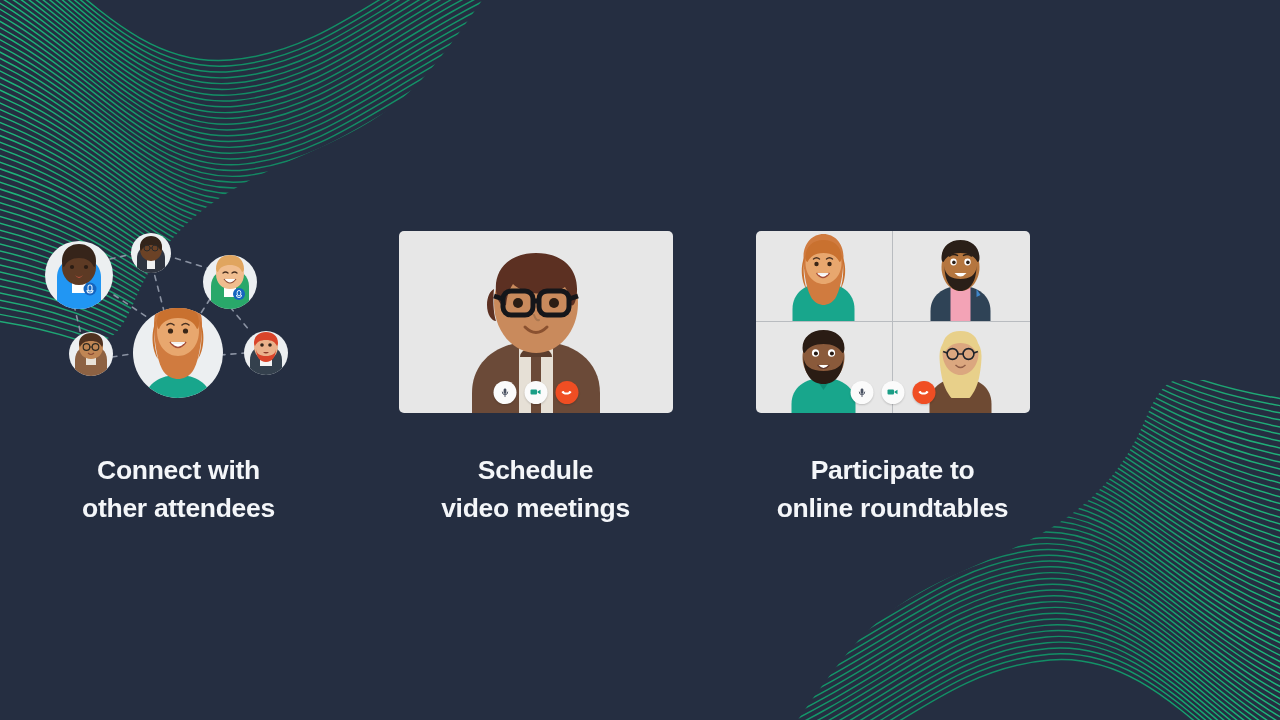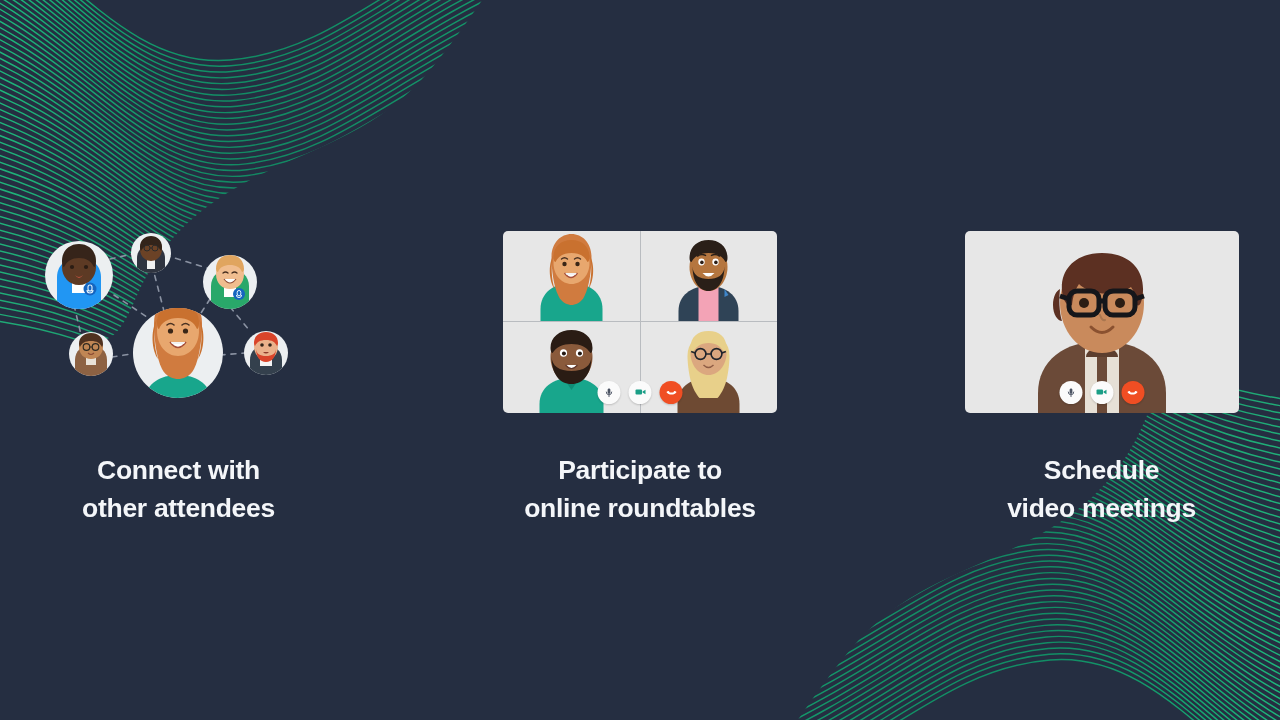--- a/index.html
+++ b/index.html
@@ -14,21 +14,21 @@
 
   
   .wave-layer { position:absolute; inset:0; pointer-events:none; }
   .wave-layer svg { position:absolute; }
   #wave-tl { left:-40px; top:-60px; }
   #wave-br { right:-40px; bottom:-60px; }
 
   
   .features {
     position:absolute; left:0; top:214px; width:1280px;
-    display:flex; justify-content:space-between; align-items:flex-start;gap:36px;
+    display:flex; justify-content:flex-start; align-items:flex-start;
   }
   .feature { width:357px; display:flex; flex-direction:column; align-items:center; }
   .feature-art { height:215px; display:flex; align-items:center; justify-content:center; }
   .feature-caption {
     margin-top:23px;
     color:#f4f6f9;
     font-size:26.5px;
     font-weight:bold;
     line-height:1.42;
     text-align:center;
@@ -376,95 +376,43 @@
             </g>
           </svg>
         </div>
       </div>
       <div class="feature-caption">Connect with
 other attendees</div>
     </div>
 
     <div class="feature">
       <div class="feature-art">
-        <div class="panel grid-panel">
-
-          <div class="cell c0">
-            <svg width="137" height="91" viewBox="0 0 137 91">
-              <path d="M68,52 c-18,0 -31,10 -31,26 v13 h62 v-13 c0-16 -13-26 -31-26z" fill="#18a68c"></path>
-              <path d="M48,26 c0-14 9-23 20-23 11,0 20,9 20,23 0,12 -2,29 -7,39 -3,7 -10,9 -13,9 -3,0 -10-2 -13-9 -5-10 -7-27 -7-39z" fill="#d07b3f"></path>
-              <path d="M68,14 c-11,0 -18,7 -18,18 0,12 8,21 18,21 10,0 18-9 18-21 0-11 -7-18 -18-18z" fill="#e8a76e"></path>
-              <path d="M50,26 c0-10 7-17 18-17 11,0 18,7 18,17 0,3 -1,5 -2,5 -3-6 -8-9 -16-9 -8,0 -13,3 -16,9 -1,0 -2-2 -2-5z" fill="#c9712f"></path>
-              <path d="M50,24 c-3,10 -2,24 1,34 -5-7 -7-24 -1-34z" fill="#c9712f"></path>
-              <path d="M86,24 c3,10 2,24 -1,34 5-7 7-24 1-34z" fill="#c9712f"></path>
-              <path d="M58,28 q3,-2.6 6,0" stroke="#4a3222" stroke-width="1.4" fill="none" stroke-linecap="round"></path>
-              <path d="M71,28 q3,-2.6 6,0" stroke="#4a3222" stroke-width="1.4" fill="none" stroke-linecap="round"></path>
-              <circle cx="61" cy="33" r="2.2" fill="#3a2617"></circle>
-              <circle cx="74" cy="33" r="2.2" fill="#3a2617"></circle>
-              <path d="M61,42 q6.5,9 13,0 z" fill="#fff"></path>
-              <path d="M61,42 q6.5,9 13,0" fill="none" stroke="#a7503a" stroke-width="1.4"></path>
-              <path d="M62,42 h11 l-0.8,1.7 h-9.4 z" fill="#f2f2f2"></path>
+        <div class="panel single-panel">
+          <div class="solo">
+            <svg width="274" height="182" viewBox="0 0 274 182">
+              <path d="M137,110 c-38,0 -64,20 -64,52 v20 h128 v-20 c0-32 -26-52 -64-52z" fill="#6b4a38"></path>
+              <path d="M120,110 h12 v72 h-12z" fill="#e6e0d6"></path>
+              <path d="M142,110 h12 v72 h-12z" fill="#e6e0d6"></path>
+              <path d="M137,116 c-9,0 -16,4 -16,10 h32 c0-6 -7-10 -16-10z" fill="#5c3e2e"></path>
+              <path d="M137,30 c-26,0 -42,17 -42,42 0,28 19,50 42,50 23,0 42-22 42-50 0-25 -16-42 -42-42z" fill="#c98a5c"></path>
+              <path d="M97,60 c-2-22 14-38 40-38 26,0 42,15 41,38 -1,13 -4,16 -6,14 -1-8 -3-14 -6-18 -8,6 -22,8 -33,6 -9-2 -15-5 -19-9 -4,6 -6,12 -7,21 -3,2 -9-2 -10-14z" fill="#5c3022"></path>
+              <path d="M95,58 c-4,2 -7,8 -7,16 0,10 5,16 9,16 -3-10 -3-22 -2-32z" fill="#5c3022"></path>
+              <g stroke="#15161a" stroke-width="5" fill="none">
+                <rect x="104" y="60" width="30" height="24" rx="8"></rect>
+                <rect x="140" y="60" width="30" height="24" rx="8"></rect>
+                <path d="M134,70 h6"></path>
+                <path d="M104,68 l-9,-3"></path>
+                <path d="M170,68 l9,-3"></path>
+              </g>
+              <circle cx="119" cy="72" r="5" fill="#2b1d14"></circle>
+              <circle cx="155" cy="72" r="5" fill="#2b1d14"></circle>
+              <path d="M126,96 q11,11 22,0" stroke="#8a5130" stroke-width="3" fill="none" stroke-linecap="round"></path>
+              <path d="M135,84 q2,6 5,5" stroke="#a9764f" stroke-width="2" fill="none" stroke-linecap="round"></path>
             </svg>
           </div>
-
-          <div class="cell c1">
-            <svg width="137" height="91" viewBox="0 0 137 91">
-              <path d="M68,55 c-18,0 -30,10 -30,25 v11 h60 v-11 c0-15 -12-25 -30-25z" fill="#2f4356"></path>
-              <path d="M58,56 h20 v35 h-20z" fill="#f3a3b6"></path>
-              <path d="M68,16 c-12,0 -19,8 -19,20 0,13 8,24 19,24 11,0 19-11 19-24 0-12 -7-20 -19-20z" fill="#b5763f"></path>
-              <path d="M49,27 c0-11 8-18 19-18 11,0 19,7 19,18 0,3 -1,4 -2,4 -3-6 -9-9 -17-9 -8,0 -14,3 -17,9 -1,0 -2-1 -2-4z" fill="#2a1f18"></path>
-              <path d="M52,35 c0,16 7,25 16,25 9,0 16-9 16-25 0,9 -7,13 -16,13 -9,0 -16-4 -16-13z" fill="#2a1f18"></path>
-              <ellipse cx="61" cy="31" rx="3.2" ry="3.4" fill="#fff"></ellipse>
-              <ellipse cx="75" cy="31" rx="3.2" ry="3.4" fill="#fff"></ellipse>
-              <circle cx="61.4" cy="31.4" r="1.8" fill="#2b1d14"></circle>
-              <circle cx="75.4" cy="31.4" r="1.8" fill="#2b1d14"></circle>
-              <path d="M57,25 q4,-2.6 8,-0.6" stroke="#2a1f18" stroke-width="1.5" fill="none" stroke-linecap="round"></path>
-              <path d="M71,24.4 q4,-2 8,0.6" stroke="#2a1f18" stroke-width="1.5" fill="none" stroke-linecap="round"></path>
-              <path d="M62,42 q6,7 12,0 z" fill="#fff"></path>
-              <path d="M84,58 l4,6 -4,2 z" fill="#3f86c9"></path>
-            </svg>
-          </div>
-
-          <div class="cell c2">
-            <svg width="137" height="91" viewBox="0 0 137 91">
-              <path d="M68,56 c-19,0 -32,10 -32,26 v9 h64 v-9 c0-16 -13-26 -32-26z" fill="#18a68c"></path>
-              <path d="M60,56 h16 l-8,12 z" fill="#0f8d76"></path>
-              <path d="M68,14 c-13,0 -21,9 -21,21 0,14 9,26 21,26 12,0 21-12 21-26 0-12 -8-21 -21-21z" fill="#8a5a3b"></path>
-              <path d="M47,26 c0-11 9-18 21-18 12,0 21,7 21,18 0,3 -1,5 -2,5 -4-6 -10-9 -19-9 -9,0 -15,3 -19,9 -1,0 -2-2 -2-5z" fill="#2a1c14"></path>
-              <path d="M48,34 c0,18 8,28 20,28 12,0 20-10 20-28 0,10 -8,15 -20,15 -12,0 -20-5 -20-15z" fill="#2a1c14"></path>
-              <ellipse cx="60" cy="31" rx="3.6" ry="3.8" fill="#fff"></ellipse>
-              <ellipse cx="76" cy="31" rx="3.6" ry="3.8" fill="#fff"></ellipse>
-              <circle cx="60.4" cy="31.4" r="2" fill="#241812"></circle>
-              <circle cx="76.4" cy="31.4" r="2" fill="#241812"></circle>
-              <path d="M62,43 q6,7 12,0 z" fill="#fff"></path>
-              <path d="M62,43 q6,7 12,0" fill="none" stroke="#60372a" stroke-width="1.2"></path>
-            </svg>
-          </div>
-
-          <div class="cell c3">
-            <svg width="137" height="91" viewBox="0 0 137 91">
-              <path d="M68,56 c-19,0 -31,10 -31,26 v9 h62 v-9 c0-16 -12-26 -31-26z" fill="#6e4a33"></path>
-              <path d="M59,55 h18 v10 h-18z" fill="#f3f0e6"></path>
-              <path d="M68,13 c-13,0 -21,8 -21,21 0,6 1,16 3,24 2,8 6,15 9,18 h18 c3-3 7-10 9-18 2-8 3-18 3-24 0-13 -8-21 -21-21z" fill="#e8d08a"></path>
-              <path d="M68,12 c-11,0 -18,7 -18,19 0,12 8,22 18,22 10,0 18-10 18-22 0-12 -7-19 -18-19z" fill="#dba77f"></path>
-              <path d="M50,26 c0-11 7-17 18-17 11,0 18,6 18,17 0,3 -1,5 -2,5 -3-6 -8-10 -16-10 -8,0 -13,4 -16,10 -1,0 -2-2 -2-5z" fill="#e8d08a"></path>
-              <g stroke="#20242b" stroke-width="1.6" fill="none">
-                <circle cx="60" cy="32" r="5.4"></circle>
-                  <circle cx="76" cy="32" r="5.4"></circle>
-                <path d="M65.4,32 h5.2"></path>
-                  <path d="M54.6,31 l-4,-1.5"></path>
-                  <path d="M81.4,31 l4,-1.5"></path>
-              </g>
-              <path d="M63,43 q5,5 10,0" stroke="#8e5c45" stroke-width="1.4" fill="none"></path>
-            </svg>
-          </div>
-
-          <div class="grid-line vert"></div>
-          <div class="grid-line horz"></div>
-
           <div class="controls">
             <div class="ctrl light">
               <svg width="11" height="11" viewBox="0 0 24 24">
                 <path d="M12 3a3 3 0 0 1 3 3v6a3 3 0 0 1-6 0V6a3 3 0 0 1 3-3z" fill="#4a5262"></path>
                 <path d="M6 11a6 6 0 0 0 12 0" fill="none" stroke="#4a5262" stroke-width="2" stroke-linecap="round"></path>
                 <path d="M12 17v4" stroke="#4a5262" stroke-width="2" stroke-linecap="round"></path>
               </svg>
             </div>
             <div class="ctrl light">
               <svg width="12" height="12" viewBox="0 0 24 24">
@@ -473,49 +421,101 @@
               </svg>
             </div>
             <div class="ctrl danger">
               <svg width="12" height="12" viewBox="0 0 24 24">
                 <path d="M12 7c-4.2 0-8 1.8-9.6 4.1-.5.8-.2 1.7.6 2l2.6 1c.8.3 1.6-.1 1.8-.9l.4-1.5c2.8-.8 5.7-.8 8.4 0l.4 1.5c.2.8 1 1.2 1.8.9l2.6-1c.8-.3 1.1-1.2.6-2C20 8.8 16.2 7 12 7z" fill="#fff" transform="rotate(180 12 12)"></path>
               </svg>
             </div>
           </div>
         </div>
       </div>
-      <div class="feature-caption">Participate to
-online roundtables</div>
+      <div class="feature-caption">Schedule
+video meetings</div>
     </div>
 
     <div class="feature">
       <div class="feature-art">
-        <div class="panel single-panel">
-          <div class="solo">
-            <svg width="274" height="182" viewBox="0 0 274 182">
-              <path d="M137,110 c-38,0 -64,20 -64,52 v20 h128 v-20 c0-32 -26-52 -64-52z" fill="#6b4a38"></path>
-              <path d="M120,110 h12 v72 h-12z" fill="#e6e0d6"></path>
-              <path d="M142,110 h12 v72 h-12z" fill="#e6e0d6"></path>
-              <path d="M137,116 c-9,0 -16,4 -16,10 h32 c0-6 -7-10 -16-10z" fill="#5c3e2e"></path>
-              <path d="M137,30 c-26,0 -42,17 -42,42 0,28 19,50 42,50 23,0 42-22 42-50 0-25 -16-42 -42-42z" fill="#c98a5c"></path>
-              <path d="M97,60 c-2-22 14-38 40-38 26,0 42,15 41,38 -1,13 -4,16 -6,14 -1-8 -3-14 -6-18 -8,6 -22,8 -33,6 -9-2 -15-5 -19-9 -4,6 -6,12 -7,21 -3,2 -9-2 -10-14z" fill="#5c3022"></path>
-              <path d="M95,58 c-4,2 -7,8 -7,16 0,10 5,16 9,16 -3-10 -3-22 -2-32z" fill="#5c3022"></path>
-              <g stroke="#15161a" stroke-width="5" fill="none">
-                <rect x="104" y="60" width="30" height="24" rx="8"></rect>
-                <rect x="140" y="60" width="30" height="24" rx="8"></rect>
-                <path d="M134,70 h6"></path>
-                <path d="M104,68 l-9,-3"></path>
-                <path d="M170,68 l9,-3"></path>
-              </g>
-              <circle cx="119" cy="72" r="5" fill="#2b1d14"></circle>
-              <circle cx="155" cy="72" r="5" fill="#2b1d14"></circle>
-              <path d="M126,96 q11,11 22,0" stroke="#8a5130" stroke-width="3" fill="none" stroke-linecap="round"></path>
-              <path d="M135,84 q2,6 5,5" stroke="#a9764f" stroke-width="2" fill="none" stroke-linecap="round"></path>
+        <div class="panel grid-panel">
+
+          <div class="cell c0">
+            <svg width="137" height="91" viewBox="0 0 137 91">
+              <path d="M68,52 c-18,0 -31,10 -31,26 v13 h62 v-13 c0-16 -13-26 -31-26z" fill="#18a68c"></path>
+              <path d="M48,26 c0-14 9-23 20-23 11,0 20,9 20,23 0,12 -2,29 -7,39 -3,7 -10,9 -13,9 -3,0 -10-2 -13-9 -5-10 -7-27 -7-39z" fill="#d07b3f"></path>
+              <path d="M68,14 c-11,0 -18,7 -18,18 0,12 8,21 18,21 10,0 18-9 18-21 0-11 -7-18 -18-18z" fill="#e8a76e"></path>
+              <path d="M50,26 c0-10 7-17 18-17 11,0 18,7 18,17 0,3 -1,5 -2,5 -3-6 -8-9 -16-9 -8,0 -13,3 -16,9 -1,0 -2-2 -2-5z" fill="#c9712f"></path>
+              <path d="M50,24 c-3,10 -2,24 1,34 -5-7 -7-24 -1-34z" fill="#c9712f"></path>
+              <path d="M86,24 c3,10 2,24 -1,34 5-7 7-24 1-34z" fill="#c9712f"></path>
+              <path d="M58,28 q3,-2.6 6,0" stroke="#4a3222" stroke-width="1.4" fill="none" stroke-linecap="round"></path>
+              <path d="M71,28 q3,-2.6 6,0" stroke="#4a3222" stroke-width="1.4" fill="none" stroke-linecap="round"></path>
+              <circle cx="61" cy="33" r="2.2" fill="#3a2617"></circle>
+              <circle cx="74" cy="33" r="2.2" fill="#3a2617"></circle>
+              <path d="M61,42 q6.5,9 13,0 z" fill="#fff"></path>
+              <path d="M61,42 q6.5,9 13,0" fill="none" stroke="#a7503a" stroke-width="1.4"></path>
+              <path d="M62,42 h11 l-0.8,1.7 h-9.4 z" fill="#f2f2f2"></path>
             </svg>
           </div>
+
+          <div class="cell c1">
+            <svg width="137" height="91" viewBox="0 0 137 91">
+              <path d="M68,55 c-18,0 -30,10 -30,25 v11 h60 v-11 c0-15 -12-25 -30-25z" fill="#2f4356"></path>
+              <path d="M58,56 h20 v35 h-20z" fill="#f3a3b6"></path>
+              <path d="M68,16 c-12,0 -19,8 -19,20 0,13 8,24 19,24 11,0 19-11 19-24 0-12 -7-20 -19-20z" fill="#b5763f"></path>
+              <path d="M49,27 c0-11 8-18 19-18 11,0 19,7 19,18 0,3 -1,4 -2,4 -3-6 -9-9 -17-9 -8,0 -14,3 -17,9 -1,0 -2-1 -2-4z" fill="#2a1f18"></path>
+              <path d="M52,35 c0,16 7,25 16,25 9,0 16-9 16-25 0,9 -7,13 -16,13 -9,0 -16-4 -16-13z" fill="#2a1f18"></path>
+              <ellipse cx="61" cy="31" rx="3.2" ry="3.4" fill="#fff"></ellipse>
+              <ellipse cx="75" cy="31" rx="3.2" ry="3.4" fill="#fff"></ellipse>
+              <circle cx="61.4" cy="31.4" r="1.8" fill="#2b1d14"></circle>
+              <circle cx="75.4" cy="31.4" r="1.8" fill="#2b1d14"></circle>
+              <path d="M57,25 q4,-2.6 8,-0.6" stroke="#2a1f18" stroke-width="1.5" fill="none" stroke-linecap="round"></path>
+              <path d="M71,24.4 q4,-2 8,0.6" stroke="#2a1f18" stroke-width="1.5" fill="none" stroke-linecap="round"></path>
+              <path d="M62,42 q6,7 12,0 z" fill="#fff"></path>
+              <path d="M84,58 l4,6 -4,2 z" fill="#3f86c9"></path>
+            </svg>
+          </div>
+
+          <div class="cell c2">
+            <svg width="137" height="91" viewBox="0 0 137 91">
+              <path d="M68,56 c-19,0 -32,10 -32,26 v9 h64 v-9 c0-16 -13-26 -32-26z" fill="#18a68c"></path>
+              <path d="M60,56 h16 l-8,12 z" fill="#0f8d76"></path>
+              <path d="M68,14 c-13,0 -21,9 -21,21 0,14 9,26 21,26 12,0 21-12 21-26 0-12 -8-21 -21-21z" fill="#8a5a3b"></path>
+              <path d="M47,26 c0-11 9-18 21-18 12,0 21,7 21,18 0,3 -1,5 -2,5 -4-6 -10-9 -19-9 -9,0 -15,3 -19,9 -1,0 -2-2 -2-5z" fill="#2a1c14"></path>
+              <path d="M48,34 c0,18 8,28 20,28 12,0 20-10 20-28 0,10 -8,15 -20,15 -12,0 -20-5 -20-15z" fill="#2a1c14"></path>
+              <ellipse cx="60" cy="31" rx="3.6" ry="3.8" fill="#fff"></ellipse>
+              <ellipse cx="76" cy="31" rx="3.6" ry="3.8" fill="#fff"></ellipse>
+              <circle cx="60.4" cy="31.4" r="2" fill="#241812"></circle>
+              <circle cx="76.4" cy="31.4" r="2" fill="#241812"></circle>
+              <path d="M62,43 q6,7 12,0 z" fill="#fff"></path>
+              <path d="M62,43 q6,7 12,0" fill="none" stroke="#60372a" stroke-width="1.2"></path>
+            </svg>
+          </div>
+
+          <div class="cell c3">
+            <svg width="137" height="91" viewBox="0 0 137 91">
+              <path d="M68,56 c-19,0 -31,10 -31,26 v9 h62 v-9 c0-16 -12-26 -31-26z" fill="#6e4a33"></path>
+              <path d="M59,55 h18 v10 h-18z" fill="#f3f0e6"></path>
+              <path d="M68,13 c-13,0 -21,8 -21,21 0,6 1,16 3,24 2,8 6,15 9,18 h18 c3-3 7-10 9-18 2-8 3-18 3-24 0-13 -8-21 -21-21z" fill="#e8d08a"></path>
+              <path d="M68,12 c-11,0 -18,7 -18,19 0,12 8,22 18,22 10,0 18-10 18-22 0-12 -7-19 -18-19z" fill="#dba77f"></path>
+              <path d="M50,26 c0-11 7-17 18-17 11,0 18,6 18,17 0,3 -1,5 -2,5 -3-6 -8-10 -16-10 -8,0 -13,4 -16,10 -1,0 -2-2 -2-5z" fill="#e8d08a"></path>
+              <g stroke="#20242b" stroke-width="1.6" fill="none">
+                <circle cx="60" cy="32" r="5.4"></circle>
+                  <circle cx="76" cy="32" r="5.4"></circle>
+                <path d="M65.4,32 h5.2"></path>
+                  <path d="M54.6,31 l-4,-1.5"></path>
+                  <path d="M81.4,31 l4,-1.5"></path>
+              </g>
+              <path d="M63,43 q5,5 10,0" stroke="#8e5c45" stroke-width="1.4" fill="none"></path>
+            </svg>
+          </div>
+
+          <div class="grid-line vert"></div>
+          <div class="grid-line horz"></div>
+
           <div class="controls">
             <div class="ctrl light">
               <svg width="11" height="11" viewBox="0 0 24 24">
                 <path d="M12 3a3 3 0 0 1 3 3v6a3 3 0 0 1-6 0V6a3 3 0 0 1 3-3z" fill="#4a5262"></path>
                 <path d="M6 11a6 6 0 0 0 12 0" fill="none" stroke="#4a5262" stroke-width="2" stroke-linecap="round"></path>
                 <path d="M12 17v4" stroke="#4a5262" stroke-width="2" stroke-linecap="round"></path>
               </svg>
             </div>
             <div class="ctrl light">
               <svg width="12" height="12" viewBox="0 0 24 24">
@@ -524,18 +524,18 @@
               </svg>
             </div>
             <div class="ctrl danger">
               <svg width="12" height="12" viewBox="0 0 24 24">
                 <path d="M12 7c-4.2 0-8 1.8-9.6 4.1-.5.8-.2 1.7.6 2l2.6 1c.8.3 1.6-.1 1.8-.9l.4-1.5c2.8-.8 5.7-.8 8.4 0l.4 1.5c.2.8 1 1.2 1.8.9l2.6-1c.8-.3 1.1-1.2.6-2C20 8.8 16.2 7 12 7z" fill="#fff" transform="rotate(180 12 12)"></path>
               </svg>
             </div>
           </div>
         </div>
       </div>
-      <div class="feature-caption">Schedule
-video meetings</div>
+      <div class="feature-caption">Participate to
+online roundtables</div>
     </div>
 
   </div>
 </div>
 
 </body></html>

